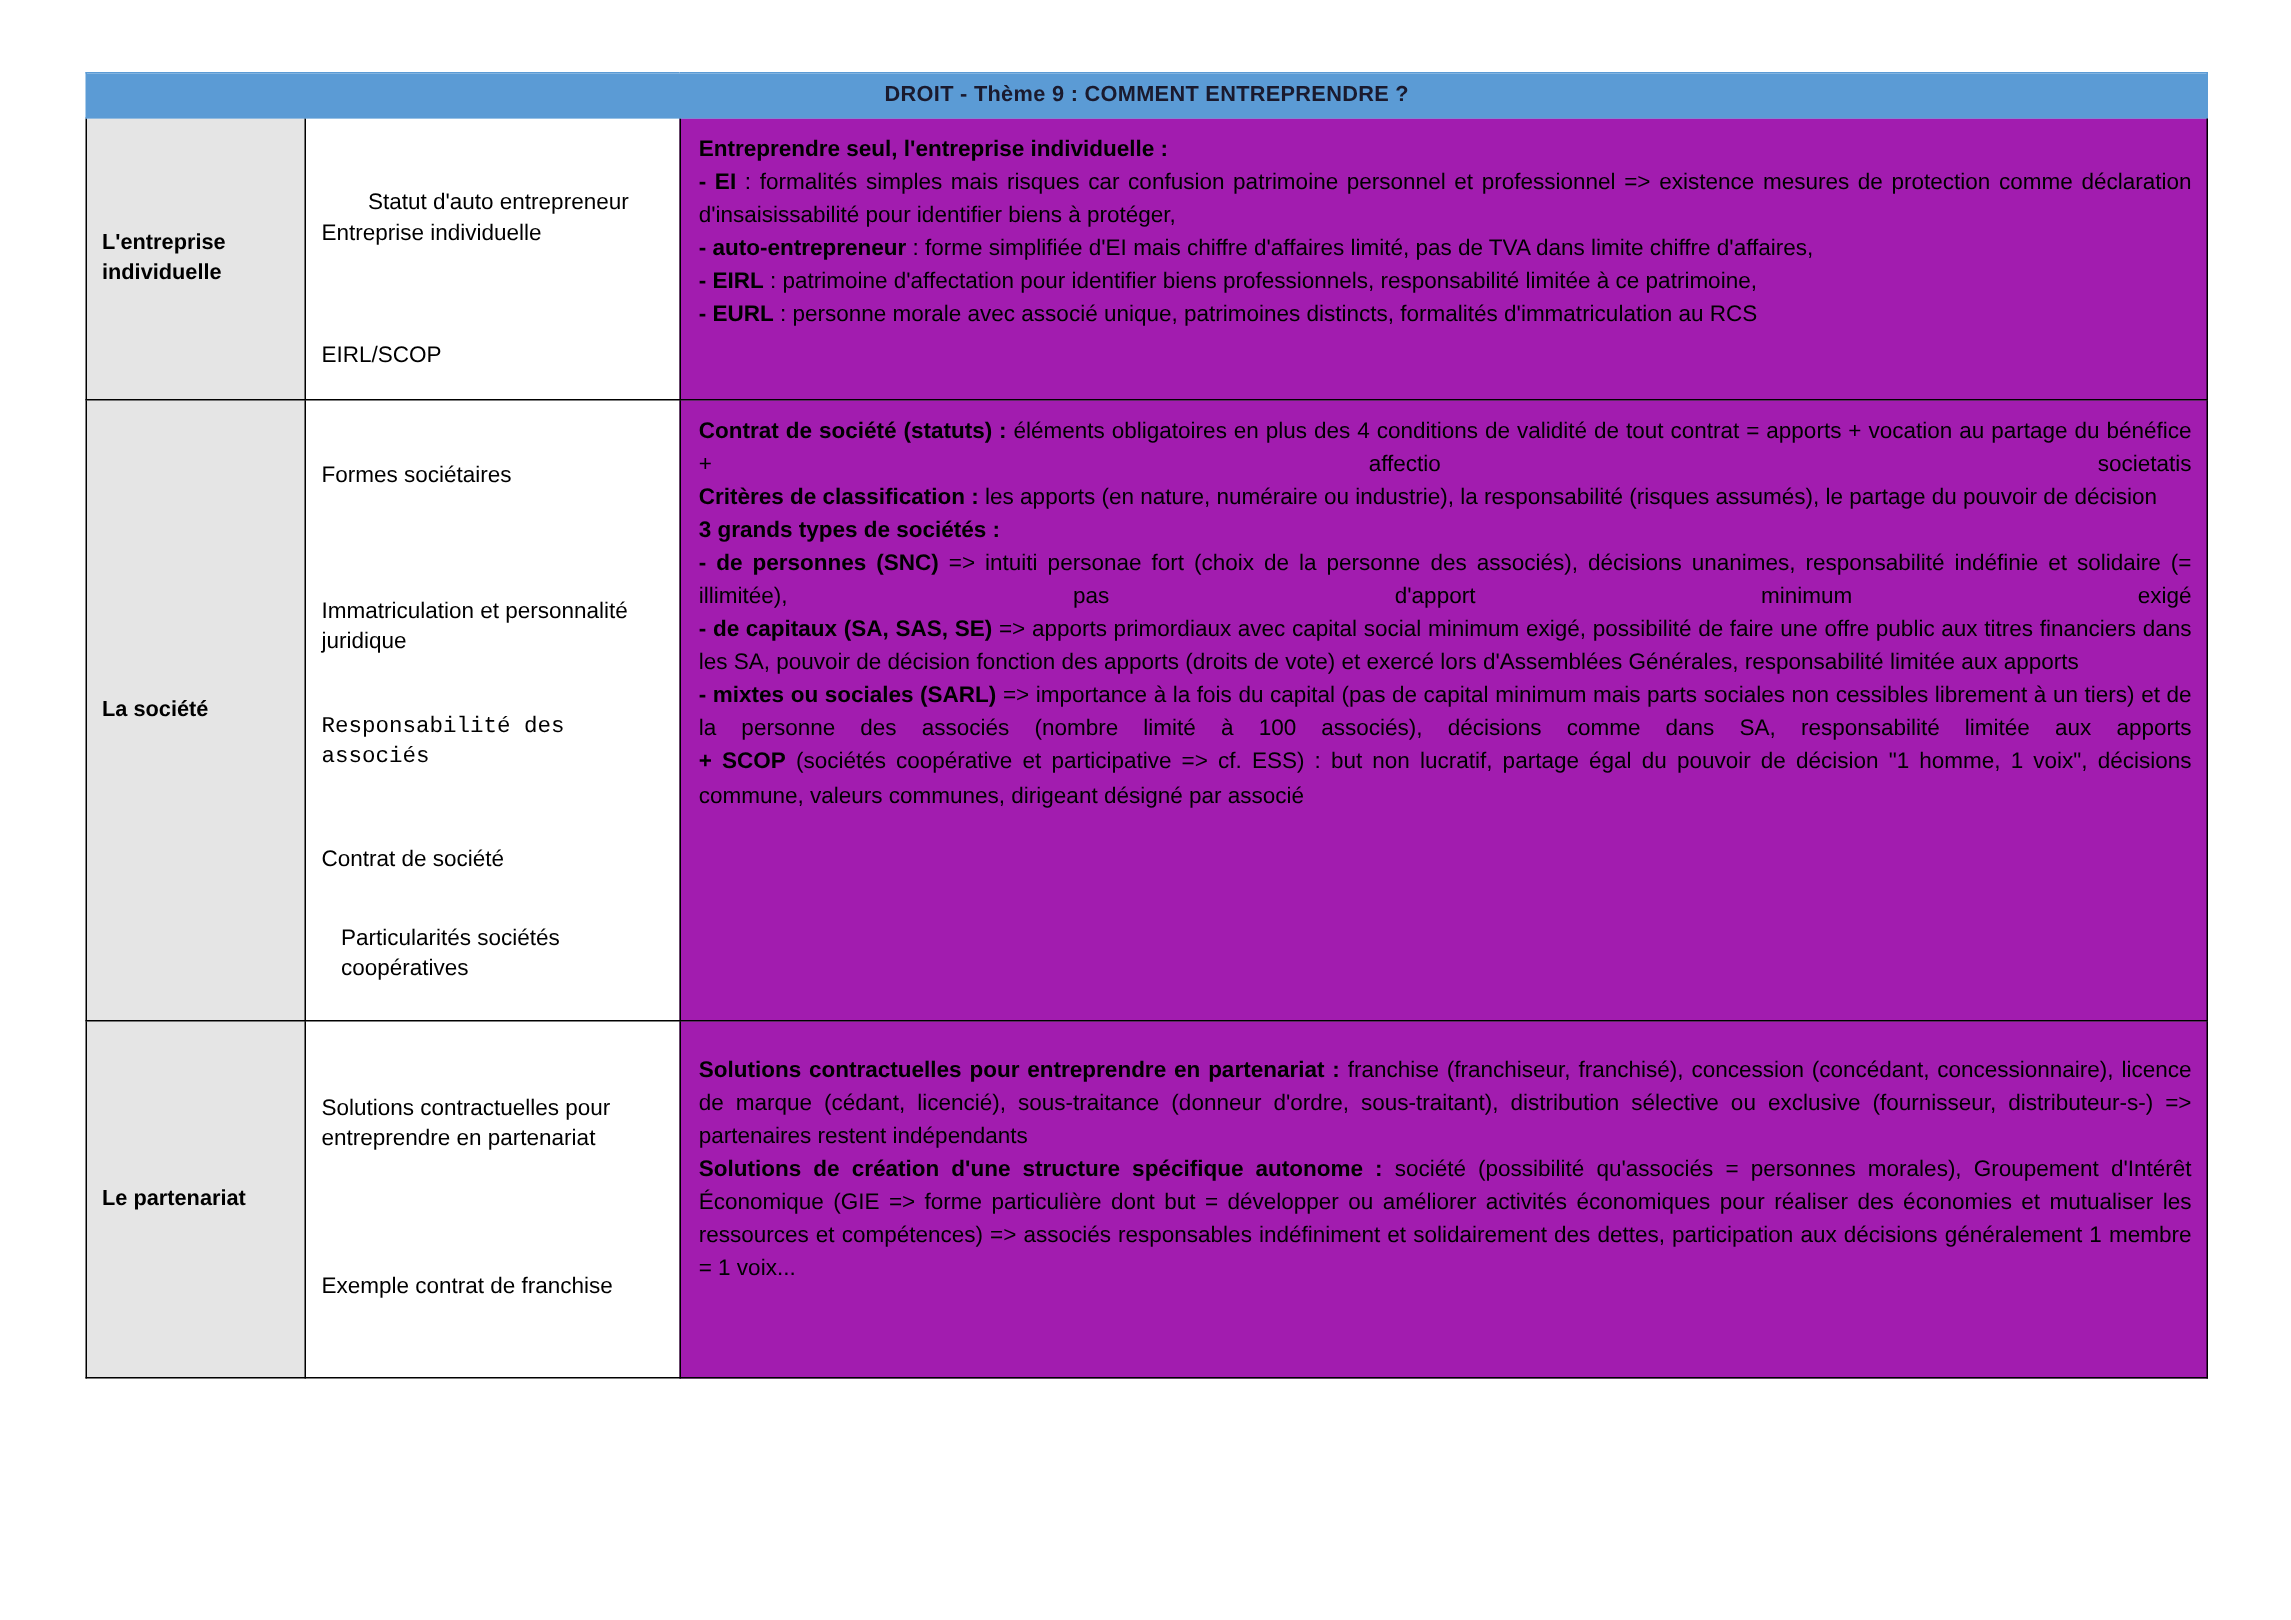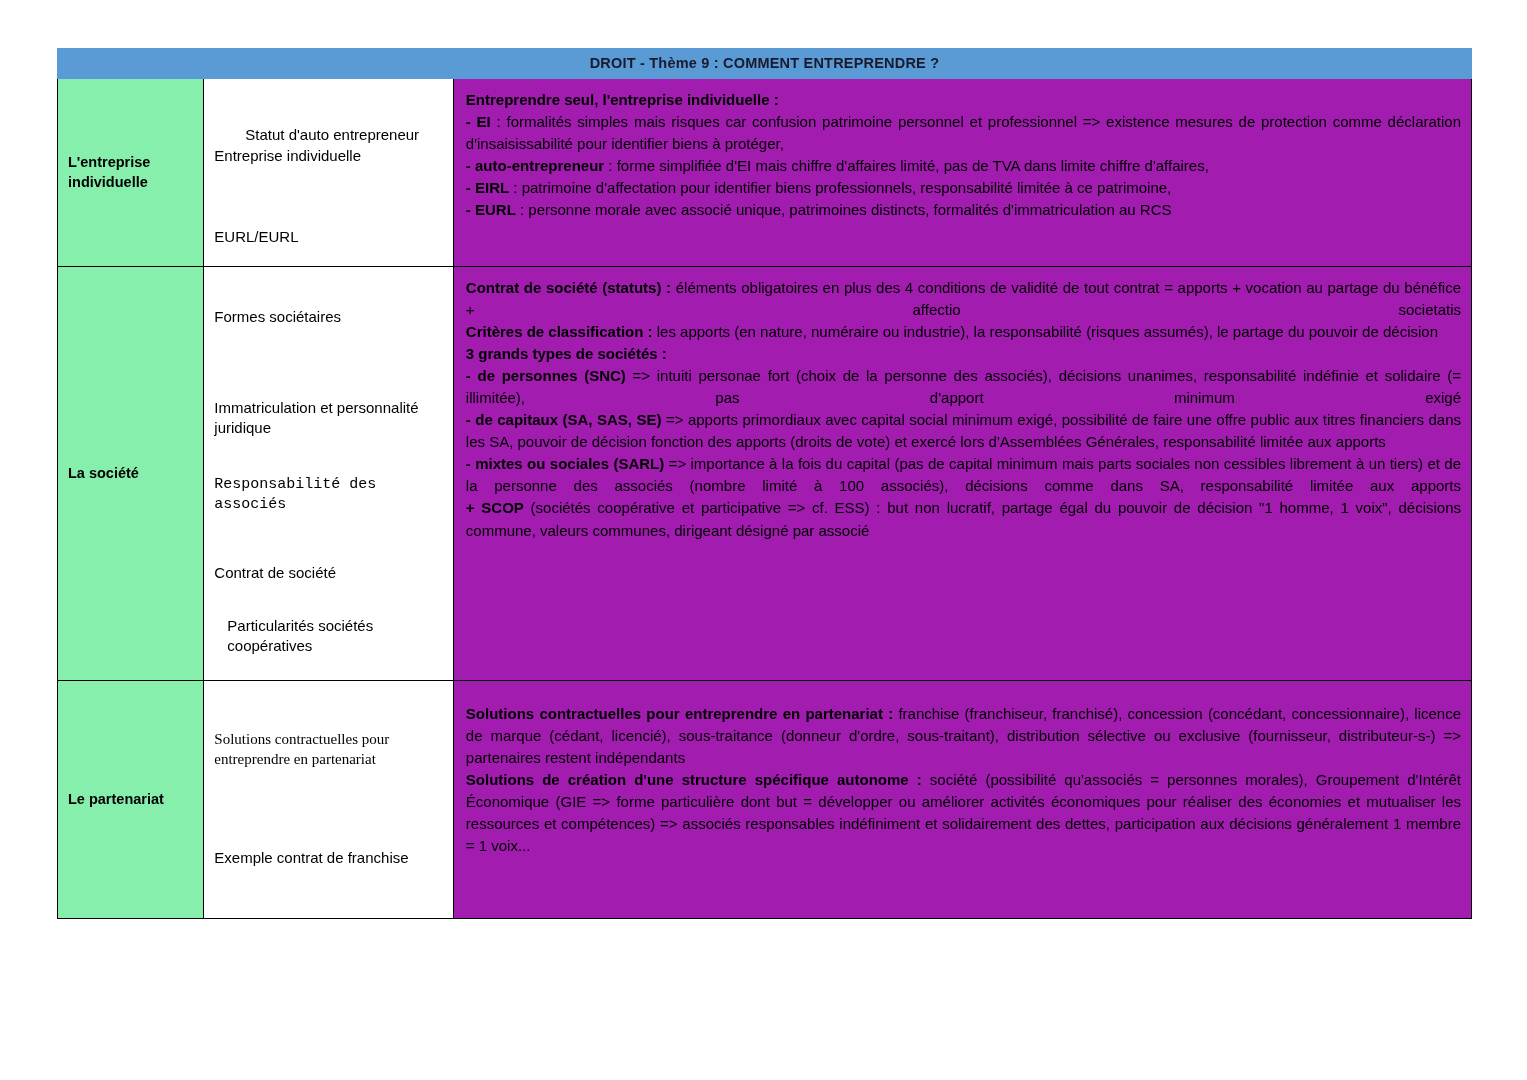--- a/index.html
+++ b/index.html
@@ -37,21 +37,21 @@
     vertical-align: middle;
   }
   .banner-title {
     font-size: 14.5px;
     font-weight: bold;
     color: #1a1a2e;
     letter-spacing: 0.2px;
     line-height: 29px;
   }
   td.cat-cell {
-    background: #86efac;
+    background: #e5e5e5;
     border: 1.6px solid #000000;
     width: 146px;
     padding: 6px 8px 6px 10px;
     vertical-align: middle;
     font-size: 14.5px;
     font-weight: bold;
     line-height: 1.35;
   }
   td.sub-cell {
     background: #ffffff;
@@ -111,21 +111,21 @@
           <div class="banner-title">DROIT - Thème 9 : COMMENT ENTREPRENDRE ?</div>
         </td>
       </tr>
 
       <tr class="row1">
         <td class="cat-cell">L'entreprise individuelle</td>
         <td class="sub-cell">
           <div class="sub-stack">
             <div class="sub-item" style="top:46px;margin-left:31px;">Statut d'auto entrepreneur</div>
             <div class="sub-item" style="top:67px;">Entreprise individuelle</div>
-            <div class="sub-item" style="top:148px;">EURL/EURL</div>
+            <div class="sub-item" style="top:148px;">EIRL/SCOP</div>
           </div>
         </td>
         <td class="body-cell">
           <p class="bodyline"><b>Entreprendre seul, l'entreprise individuelle :</b></p>
           <p class="bodyline"><b>- EI</b><span> : formalités simples mais risques car confusion patrimoine personnel et professionnel =&gt; existence mesures de protection comme déclaration d'insaisissabilité pour identifier biens à protéger,</span></p>
           <p class="bodyline"><b>- auto-entrepreneur</b><span> : forme simplifiée d'EI mais chiffre d'affaires limité, pas de TVA dans limite chiffre d'affaires,</span></p>
           <p class="bodyline"><b>- EIRL</b><span> : patrimoine d'affectation pour identifier biens professionnels, responsabilité limitée à ce patrimoine,</span></p>
           <p class="bodyline"><b>- EURL</b><span> : personne morale avec associé unique, patrimoines distincts, formalités d'immatriculation au RCS</span></p>
         </td>
       </tr>
@@ -149,21 +149,21 @@
           <p class="bodyline"><b>- de capitaux (SA, SAS, SE)</b><span> =&gt; apports primordiaux avec capital social minimum exigé, possibilité de faire une offre public aux titres financiers dans les SA, pouvoir de décision fonction des apports (droits de vote) et exercé lors d'Assemblées Générales, responsabilité limitée aux apports</span></p>
           <p class="bodyline justify-spread"><b>- mixtes ou sociales (SARL)</b><span> =&gt; importance à la fois du capital (pas de capital minimum mais parts sociales non cessibles librement à un tiers) et de la personne des associés (nombre limité à 100 associés), décisions comme dans SA, responsabilité limitée aux apports</span></p>
           <p class="bodyline"><b>+ SCOP</b><span> (sociétés coopérative et participative =&gt; cf. ESS) : but non lucratif, partage égal du pouvoir de décision "1 homme, 1 voix", décisions commune, valeurs communes, dirigeant désigné par associé</span></p>
         </td>
       </tr>
 
       <tr class="row3">
         <td class="cat-cell">Le partenariat</td>
         <td class="sub-cell">
           <div class="sub-stack">
-            <div class="sub-item" style="top:48px;font-family:Liberation Serif, serif;">Solutions contractuelles pour entreprendre en partenariat</div>
+            <div class="sub-item" style="top:48px;">Solutions contractuelles pour entreprendre en partenariat</div>
             <div class="sub-item" style="top:167px;">Exemple contrat de franchise</div>
           </div>
         </td>
         <td class="body-cell" style="padding-top:22px;">
           <p class="bodyline"><b>Solutions contractuelles pour entreprendre en partenariat :</b><span> franchise (franchiseur, franchisé), concession (concédant, concessionnaire), licence de marque (cédant, licencié), sous-traitance (donneur d'ordre, sous-traitant), distribution sélective ou exclusive (fournisseur, distributeur-s-) =&gt; partenaires restent indépendants</span></p>
           <p class="bodyline"><b>Solutions de création d'une structure spécifique autonome :</b><span> société (possibilité qu'associés = personnes morales), Groupement d'Intérêt Économique (GIE =&gt; forme particulière dont but = développer ou améliorer activités économiques pour réaliser des économies et mutualiser les ressources et compétences) =&gt; associés responsables indéfiniment et solidairement des dettes, participation aux décisions généralement 1 membre = 1 voix...</span></p>
         </td>
       </tr>
     </tbody>
   </table>

